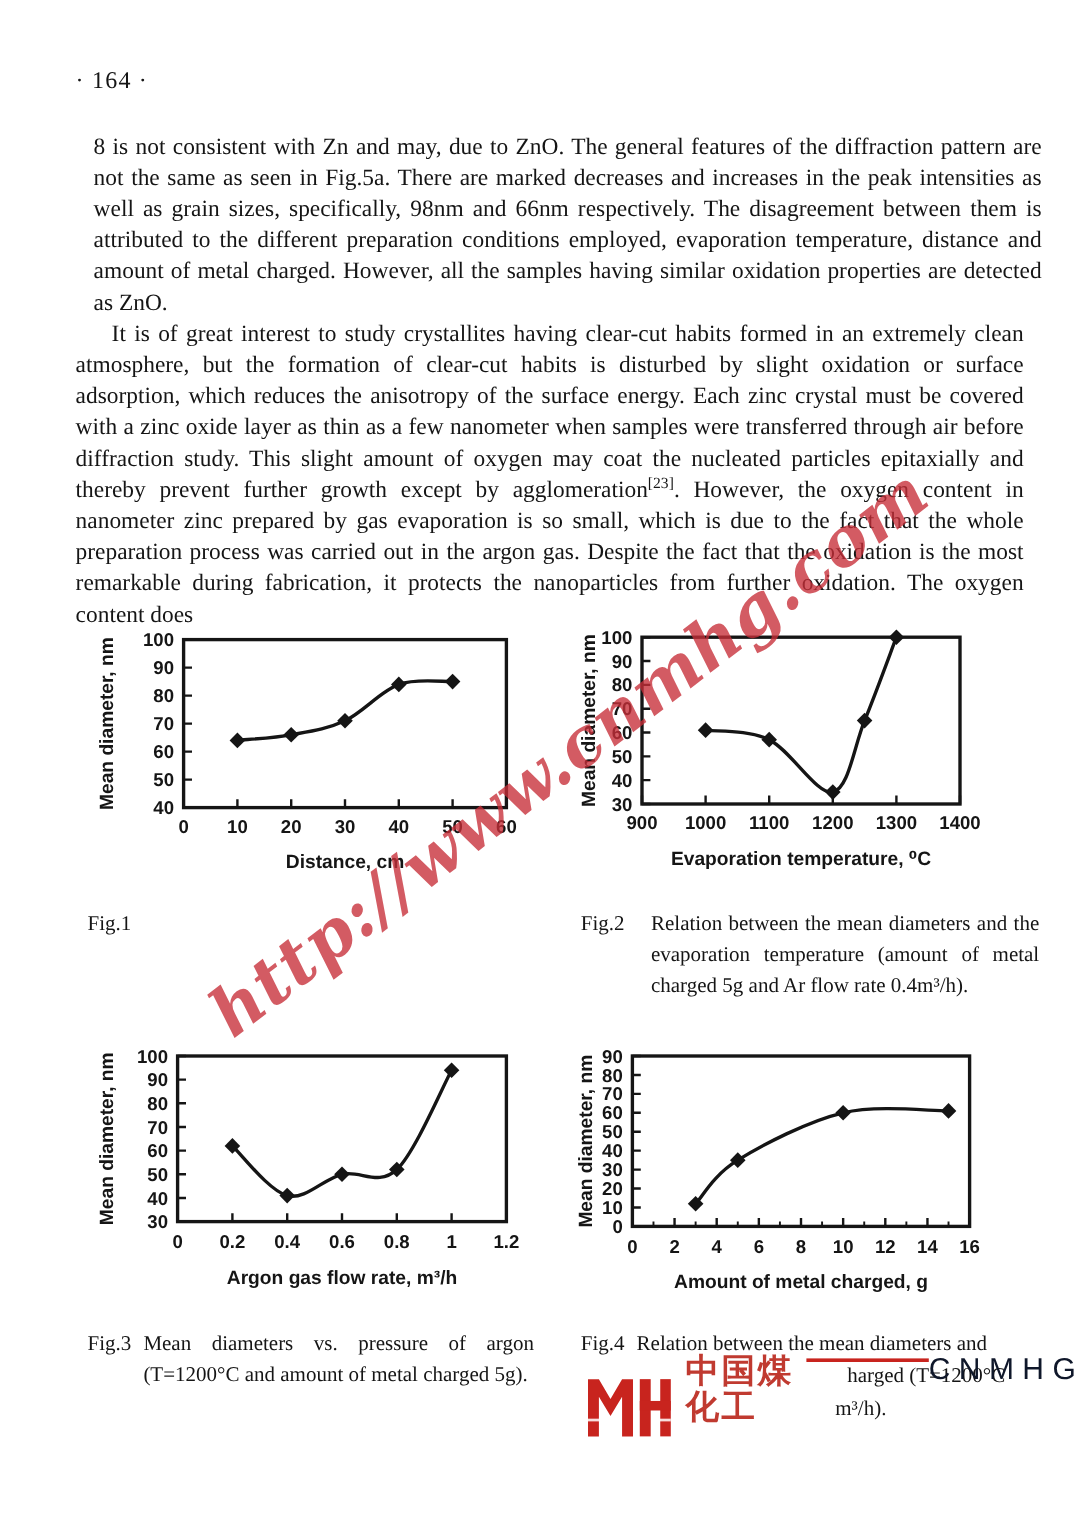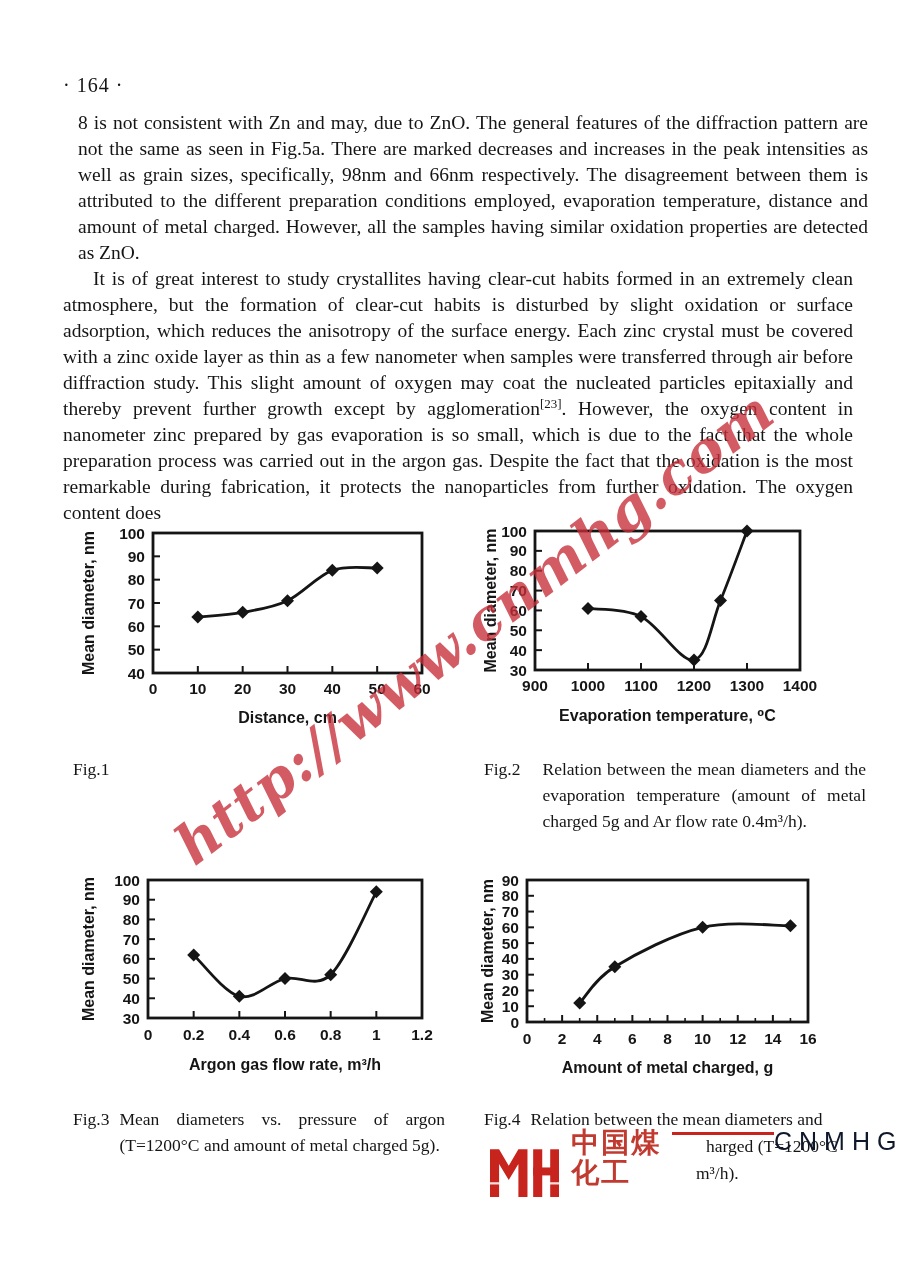--- a/index.html
+++ b/index.html
@@ -4,21 +4,21 @@
 <style>
   html,body{margin:0;padding:0;}
   body{
     width:904px;height:1272px;position:relative;overflow:hidden;
     background:#ffffff;
     font-family:"Liberation Serif","DejaVu Serif",serif;
     color:#151515;
   }
   .abs{position:absolute;}
   #page-number{
-    left:63px;top:56px;font-size:20px;letter-spacing:1px;margin-top:18px;
+    left:63px;top:56px;font-size:20px;letter-spacing:1px;
   }
   .body-para{
     left:63px;width:790px;font-size:19.5px;line-height:26px;
     text-align:justify;
   }
   #para1{top:90px;margin-left:15px;}
   #para2{top:246px;text-indent:30px;}
   #para2 sup{font-size:13px;line-height:0;}
   .chart-svg{position:absolute;}
   .caption{

